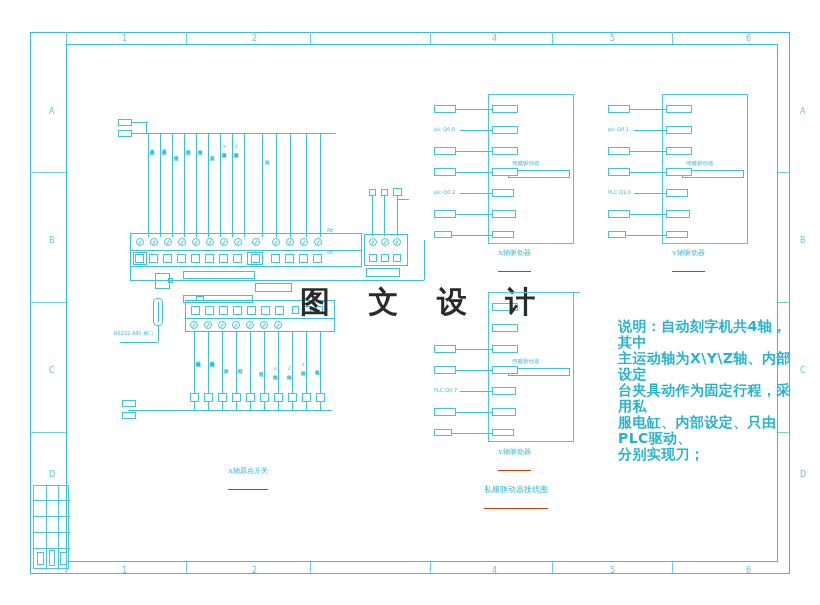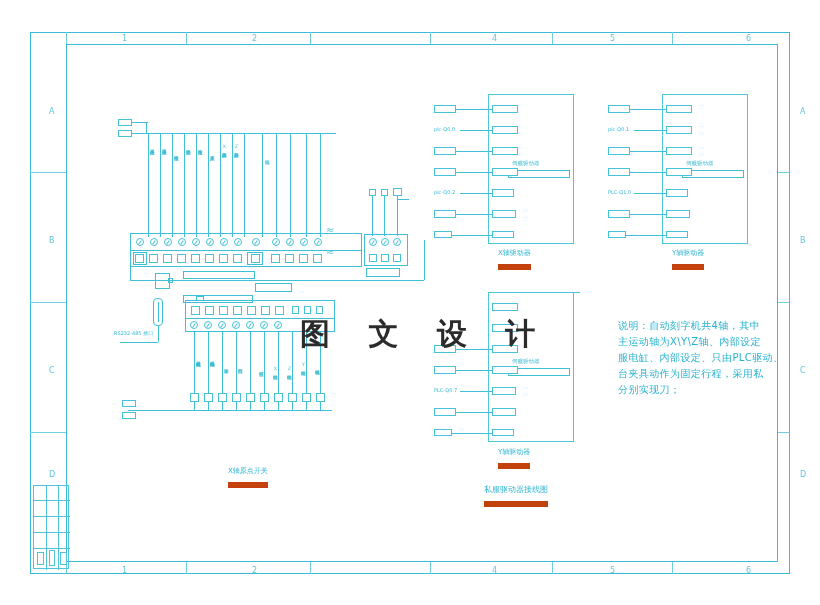--- a/index.html
+++ b/index.html
@@ -34,33 +34,33 @@
   .term{position:absolute;border:1px solid #47c3d8;box-sizing:border-box;background:#fff;}
   .screw{position:absolute;border:1px solid #47c3d8;border-radius:50%;box-sizing:border-box;background:#fff;}
   .screw:after{content:"";position:absolute;left:50%;top:10%;height:80%;width:1px;
       background:#47c3d8;transform:translateX(-50%) rotate(35deg);}
 
   
   .vtext{position:absolute;writing-mode:vertical-rl;text-orientation:upright;
       font-size:4.6px;line-height:1.05;color:#35b9d2;letter-spacing:0px;white-space:nowrap;}
   .lbl{position:absolute;font-size:5px;color:#35b9d2;white-space:nowrap;}
   .lbl-u{position:absolute;font-size:7px;color:#2fb6d2;white-space:nowrap;
-      border-bottom:6px solid #c2410c;padding-bottom:6px;}
+      border-bottom:1px solid #c2410c;padding-bottom:13px;font-family:Liberation Serif, serif;}
 
   
   .drv{position:absolute;border:1.2px solid #4fc6da;box-sizing:border-box;background:transparent;}
   .drv-name{position:absolute;font-size:5.5px;color:#35b9d2;white-space:nowrap;}
 
   
-  .note{position:absolute;left:618px;top:318px;width:178px;font-size:10px;line-height:16px;
-      color:#27b2cf;letter-spacing:0.4px;}
+  .note{position:absolute;left:618px;top:318px;width:178px;font-size:14px;line-height:16px;
+      color:#27b2cf;letter-spacing:0.4px;font-weight:bold;}
 
   
   .watermark{position:absolute;left:300px;top:282px;font-size:30px;letter-spacing:14px;
-      color:#2b2b2b;font-family:"DejaVu Serif","Liberation Serif",serif;font-weight:600;margin-top:32px;}
+      color:#2b2b2b;font-family:"DejaVu Serif","Liberation Serif",serif;font-weight:600;}
 
   .zig{position:absolute;color:#4fc6da;font-size:10px;line-height:7px;}
 </style>
 </head>
 <body>
 
 <div id="sheet">
 
   <div class="outer-frame"></div>
   <div class="inner-frame"></div>
@@ -371,21 +371,21 @@
   <div class="ln lnh" style="left:460px;top:391px;width:32px;"></div>
   <div class="ln lnh" style="left:456px;top:412px;width:36px;"></div>
   <div class="ln lnh" style="left:452px;top:433px;width:40px;"></div>
   <div class="lbl-u" style="left:498px;top:447px;">Y轴驱动器</div>
 
   <div class="lbl-u" style="left:484px;top:484px;font-size:8px;">私服驱动器接线图</div>
 
   <div class="note">
     <div>说明：自动刻字机共4轴，其中</div>
     <div>主运动轴为X\Y\Z轴、内部设定</div>
+    <div>台夹具动作为固定行程，采用私</div>
     <div>服电缸、内部设定、只由PLC驱动、</div>
-    <div>台夹具动作为固定行程，采用私</div>
     <div>分别实现刀；</div>
   </div>
 
   <div class="watermark">图 文 设 计</div>
   <div class="ln lnh" style="left:500px;top:292px;width:80px;background:#4fc6da;"></div>
 
 </div>
 
 </body></html>

